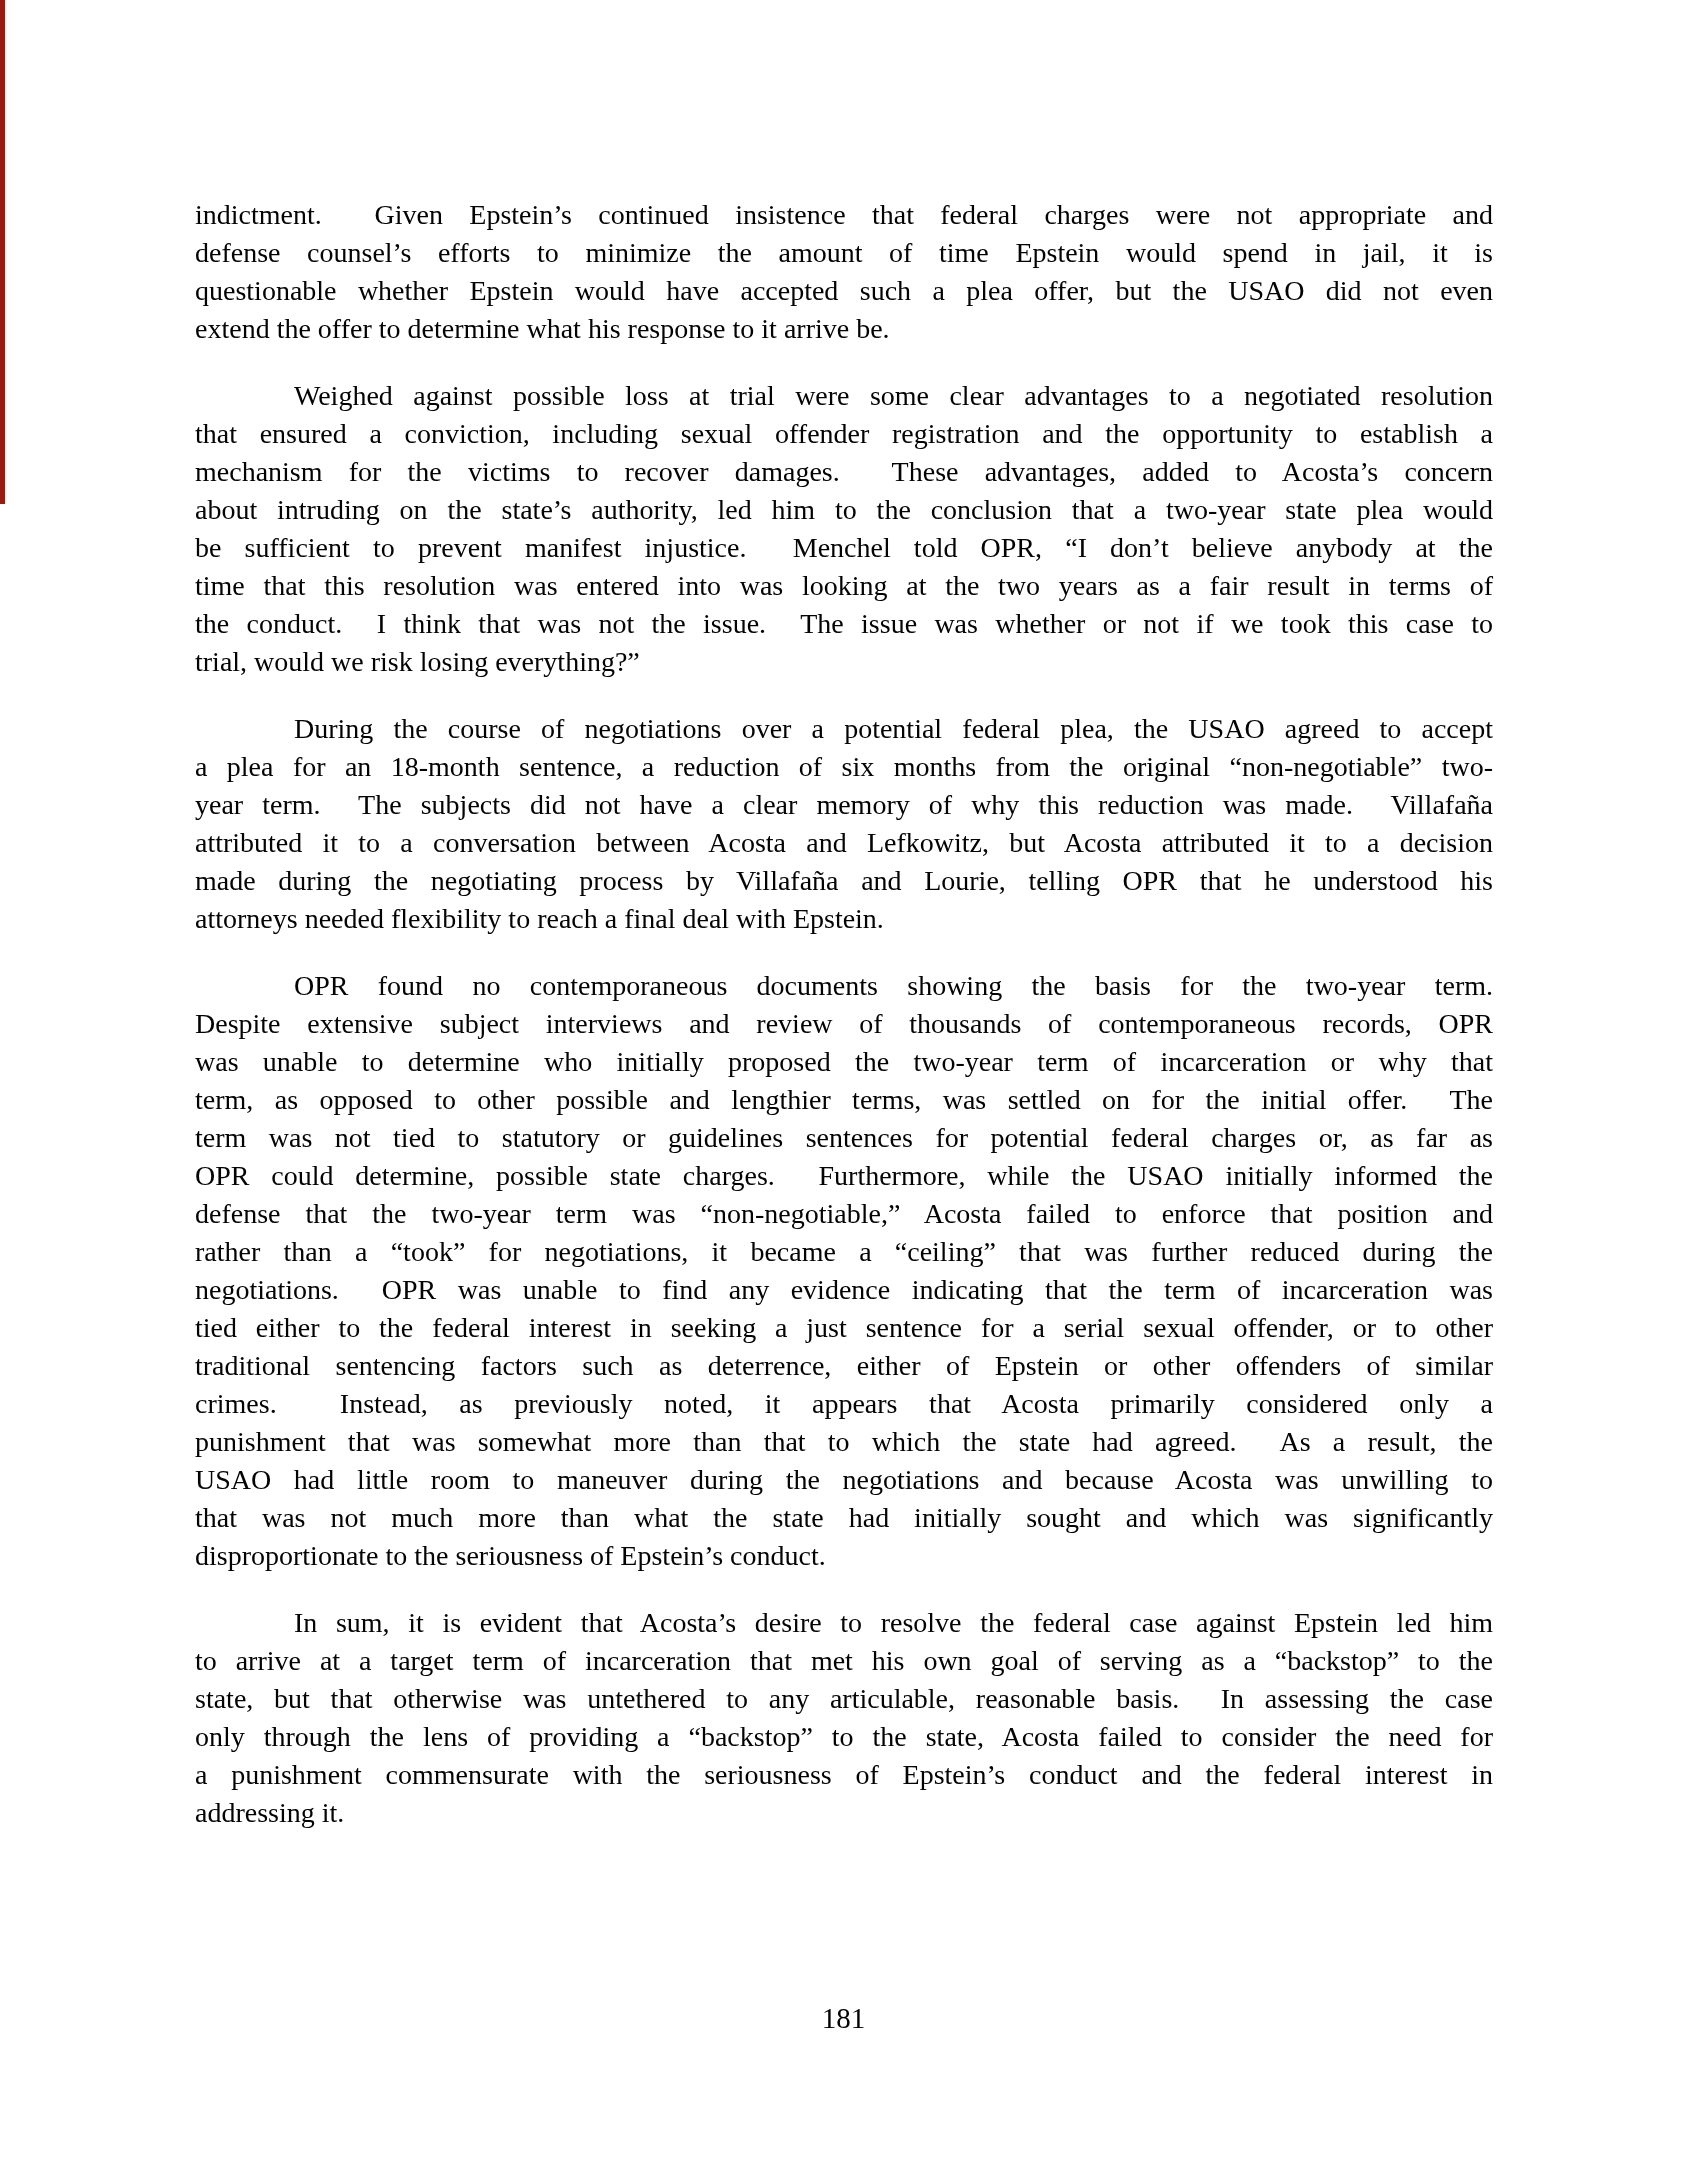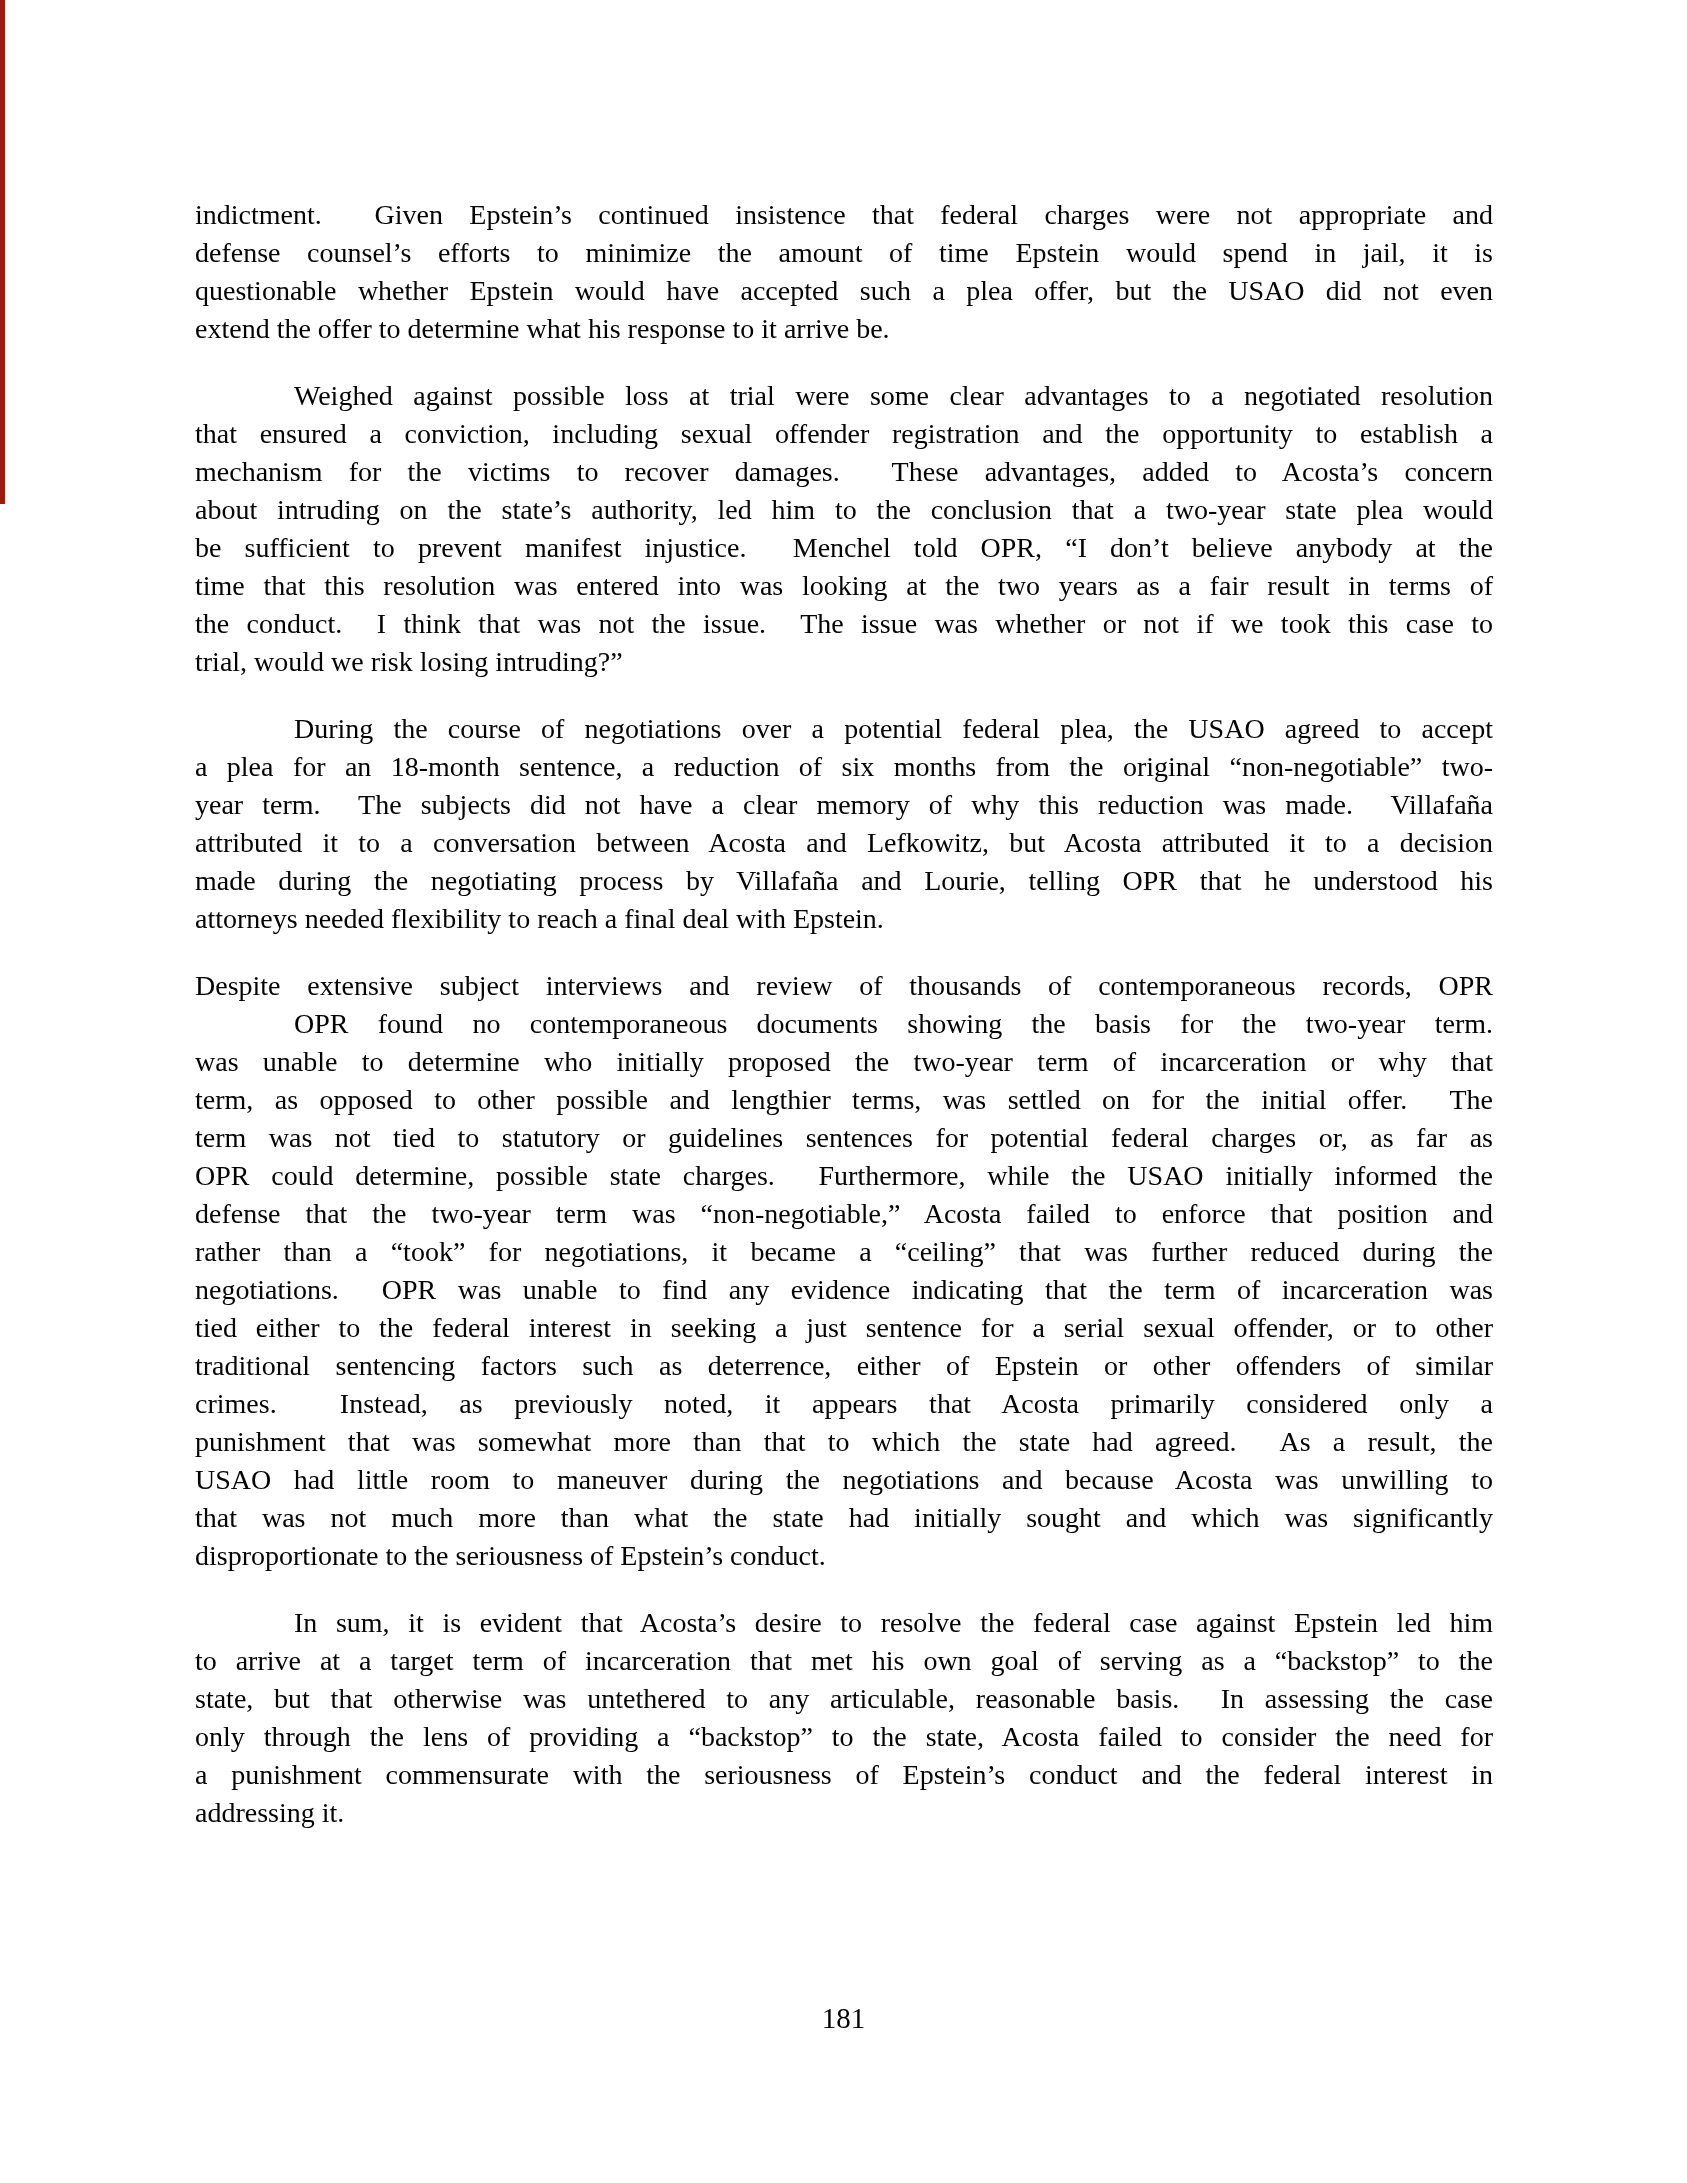--- a/index.html
+++ b/index.html
@@ -78,33 +78,33 @@
         <div class="line last">extend the offer to determine what his response to it arrive be.</div>
       </div>
       <div class="paragraph">
         <div class="line indent">Weighed against possible loss at trial were some clear advantages to a negotiated resolution</div>
         <div class="line">that ensured a conviction, including sexual offender registration and the opportunity to establish a</div>
         <div class="line">mechanism for the victims to recover damages.&nbsp; These advantages, added to Acosta’s concern</div>
         <div class="line">about intruding on the state’s authority, led him to the conclusion that a two-year state plea would</div>
         <div class="line">be sufficient to prevent manifest injustice.&nbsp; Menchel told OPR, “I don’t believe anybody at the</div>
         <div class="line">time that this resolution was entered into was looking at the two years as a fair result in terms of</div>
         <div class="line">the conduct.&nbsp; I think that was not the issue.&nbsp; The issue was whether or not if we took this case to</div>
-        <div class="line last">trial, would we risk losing intruding?”</div>
+        <div class="line last">trial, would we risk losing everything?”</div>
       </div>
       <div class="paragraph">
         <div class="line indent">During the course of negotiations over a potential federal plea, the USAO agreed to accept</div>
         <div class="line">a plea for an 18-month sentence, a reduction of six months from the original “non-negotiable” two-</div>
         <div class="line">year term.&nbsp; The subjects did not have a clear memory of why this reduction was made.&nbsp; Villafaña</div>
         <div class="line">attributed it to a conversation between Acosta and Lefkowitz, but Acosta attributed it to a decision</div>
         <div class="line">made during the negotiating process by Villafaña and Lourie, telling OPR that he understood his</div>
         <div class="line last">attorneys needed flexibility to reach a final deal with Epstein.</div>
       </div>
       <div class="paragraph">
+        <div class="line indent">OPR found no contemporaneous documents showing the basis for the two-year term.</div>
         <div class="line">Despite extensive subject interviews and review of thousands of contemporaneous records, OPR</div>
-        <div class="line indent">OPR found no contemporaneous documents showing the basis for the two-year term.</div>
         <div class="line">was unable to determine who initially proposed the two-year term of incarceration or why that</div>
         <div class="line">term, as opposed to other possible and lengthier terms, was settled on for the initial offer.&nbsp; The</div>
         <div class="line">term was not tied to statutory or guidelines sentences for potential federal charges or, as far as</div>
         <div class="line">OPR could determine, possible state charges.&nbsp; Furthermore, while the USAO initially informed the</div>
         <div class="line">defense that the two-year term was “non-negotiable,” Acosta failed to enforce that position and</div>
         <div class="line">rather than a “took” for negotiations, it became a “ceiling” that was further reduced during the</div>
         <div class="line">negotiations.&nbsp; OPR was unable to find any evidence indicating that the term of incarceration was</div>
         <div class="line">tied either to the federal interest in seeking a just sentence for a serial sexual offender, or to other</div>
         <div class="line">traditional sentencing factors such as deterrence, either of Epstein or other offenders of similar</div>
         <div class="line">crimes.&nbsp;  Instead, as previously noted, it appears that Acosta primarily considered only a</div>

